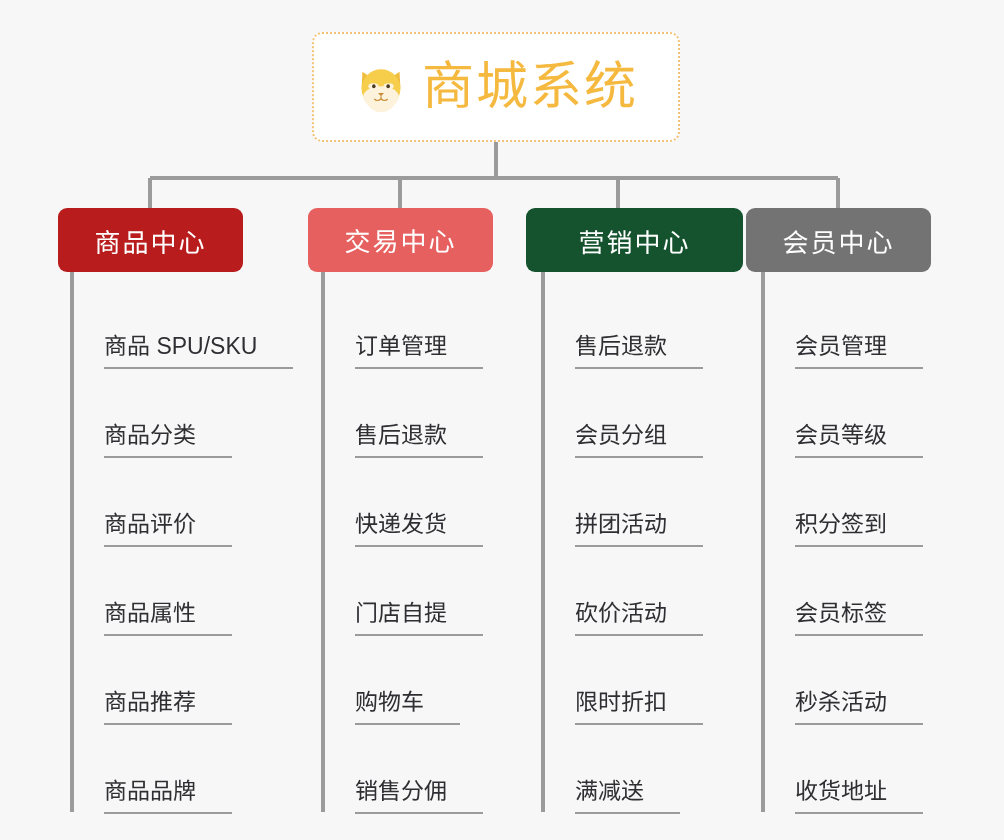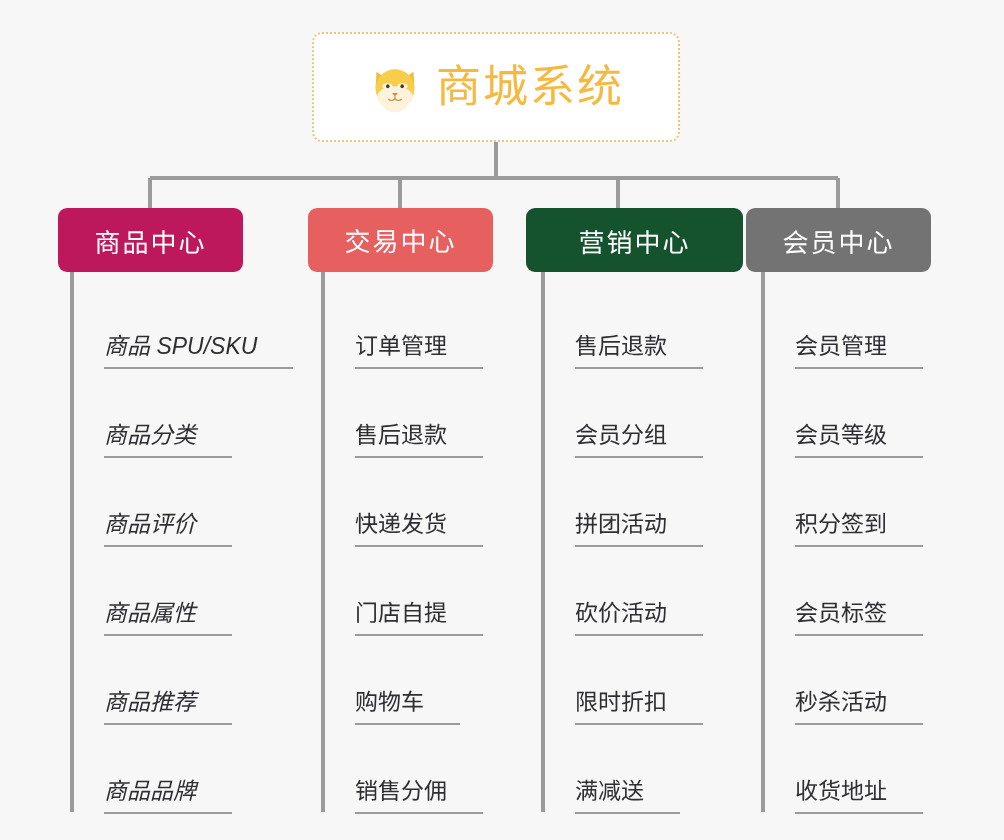--- a/index.html
+++ b/index.html
@@ -37,21 +37,21 @@
     justify-content: center;
     gap: 14px;
   }
   .root-icon {
     width: 54px;
     height: 54px;
     flex: 0 0 54px;
     position: relative;
   }
   .root-title {
-    font-size: 45px;
+    font-size: 52px;
     line-height: 1;
     color: #f5b93f;
     letter-spacing: 2px;
     font-weight: 400;
     white-space: nowrap;
     padding-bottom: 2px;
   }
 
   
   #wires {
@@ -145,34 +145,34 @@
         <path d="M28.5 39 h7 l-3.5 4 Z" fill="#c98a33"></path>
 
         <path d="M32 43 v3" stroke="#c98a33" stroke-width="1.4" fill="none"></path>
         <path d="M32 46 q-4.5 4 -8 0" stroke="#c98a33" stroke-width="1.4" fill="none"></path>
         <path d="M32 46 q4.5 4 8 0" stroke="#c98a33" stroke-width="1.4" fill="none"></path>
       </svg>
     </span>
     <span class="root-title" style="color: rgb(245, 185, 63);">商城系统</span>
   </div>
 
-  <div class="cat-box" style="left: 58px; top: 208px; width: 185px; background: #be185d;">
+  <div class="cat-box" style="left: 58px; top: 208px; width: 185px; background: #b91c1c;">
     <span>商品中心</span>
   </div>
   <div class="cat-box" style="left: 308px; top: 208px; width: 185px; background: rgb(229, 96, 94); font-family: Liberation Mono, monospace;">
     <span>交易中心</span>
   </div>
   <div class="cat-box" style="left: 526px; top: 208px; width: 217px; background: #14532d;">
     <span>营销中心</span>
   </div>
   <div class="cat-box" style="left: 746px; top: 208px; width: 185px; background: #737373;">
     <span>会员中心</span>
   </div>
 
-  <div class="leaf-col" style="left:72px;font-style:italic;">
+  <div class="leaf-col" style="left:72px;">
     <div class="leaf-item">
         <span class="leaf-label">商品 SPU/SKU</span>
       </div>
     <div class="leaf-item">
         <span class="leaf-label">商品分类</span>
       </div>
     <div class="leaf-item">
         <span class="leaf-label">商品评价</span>
       </div>
     <div class="leaf-item">

